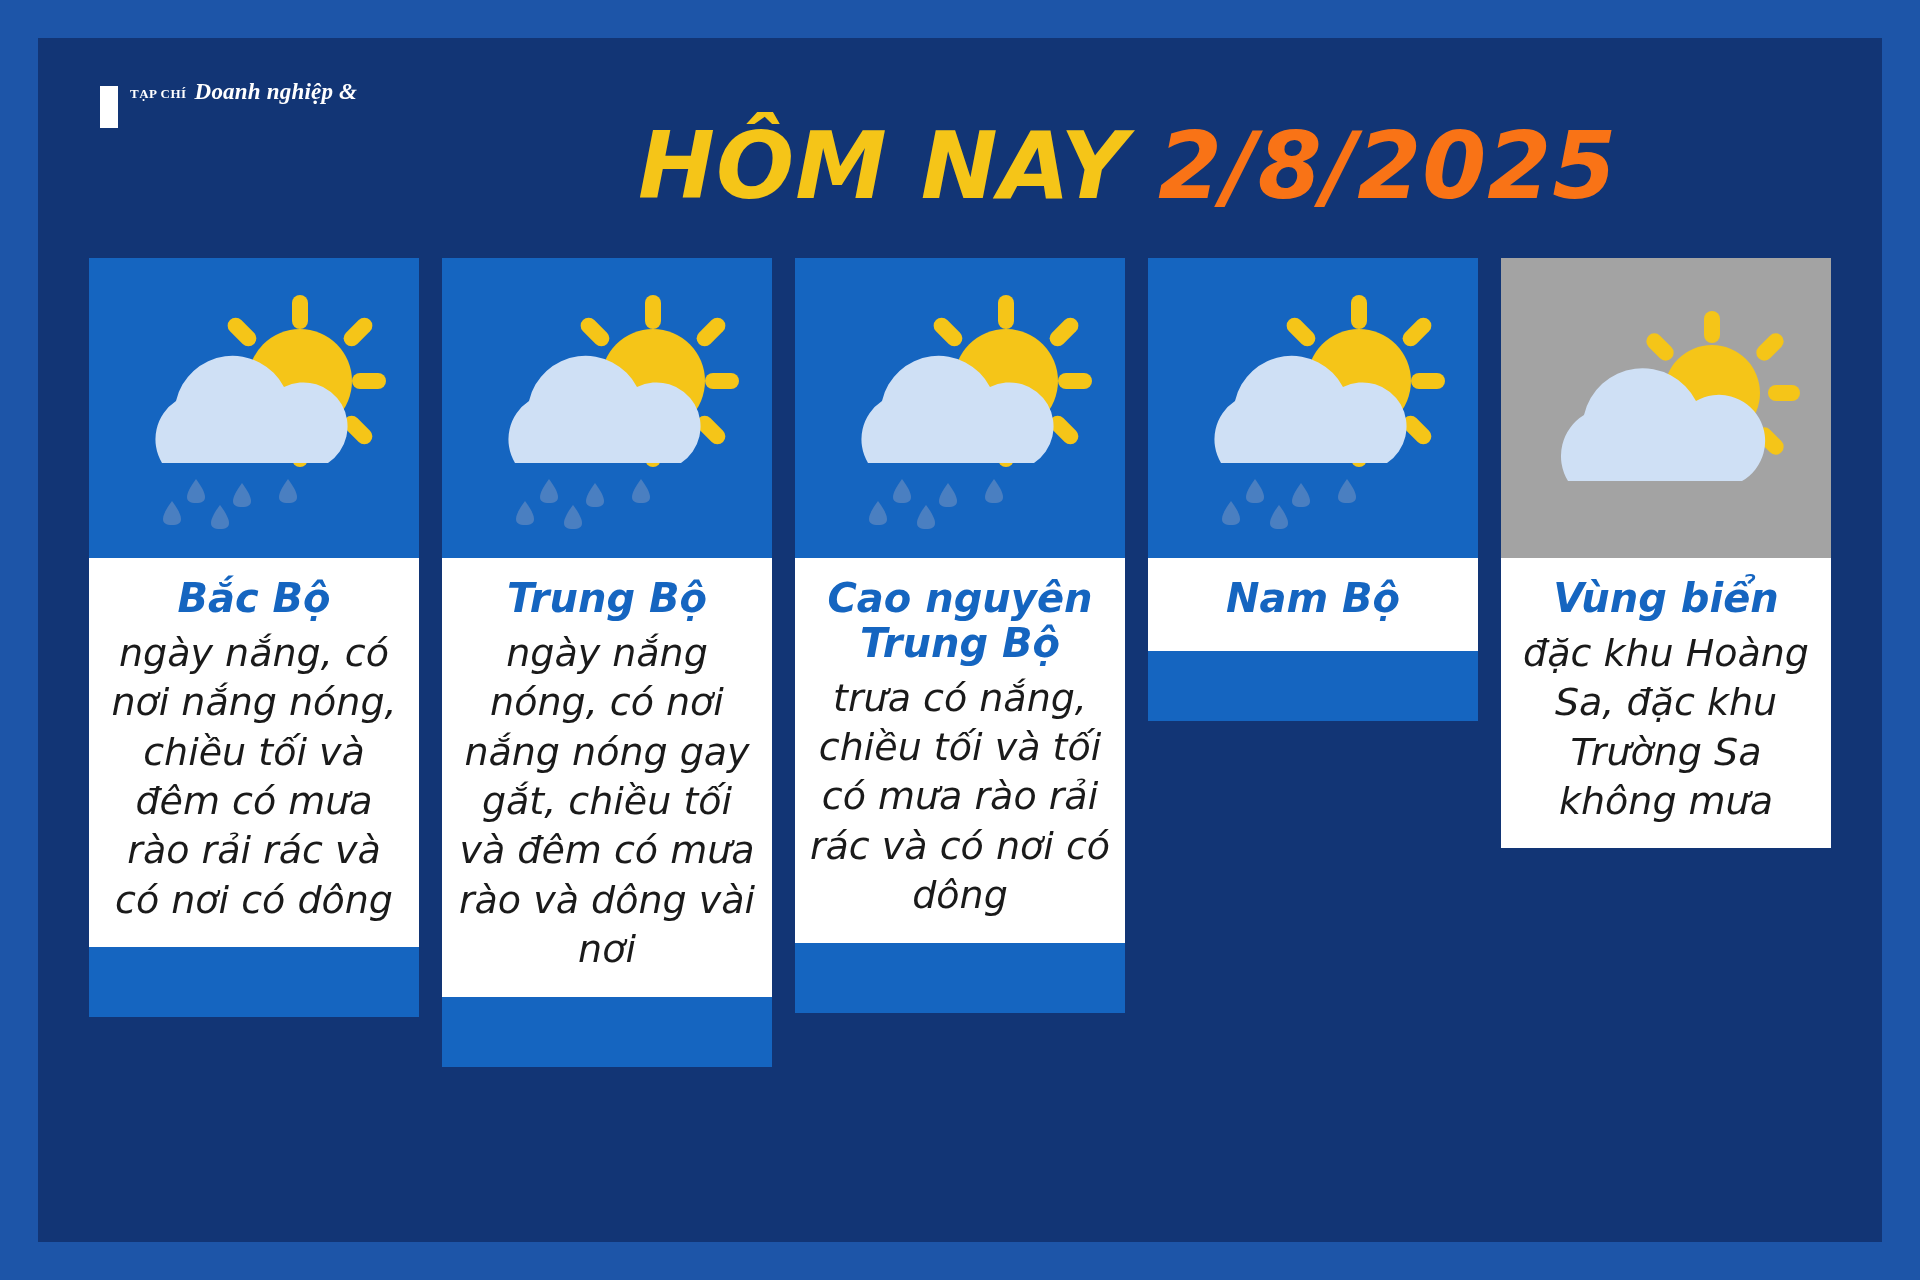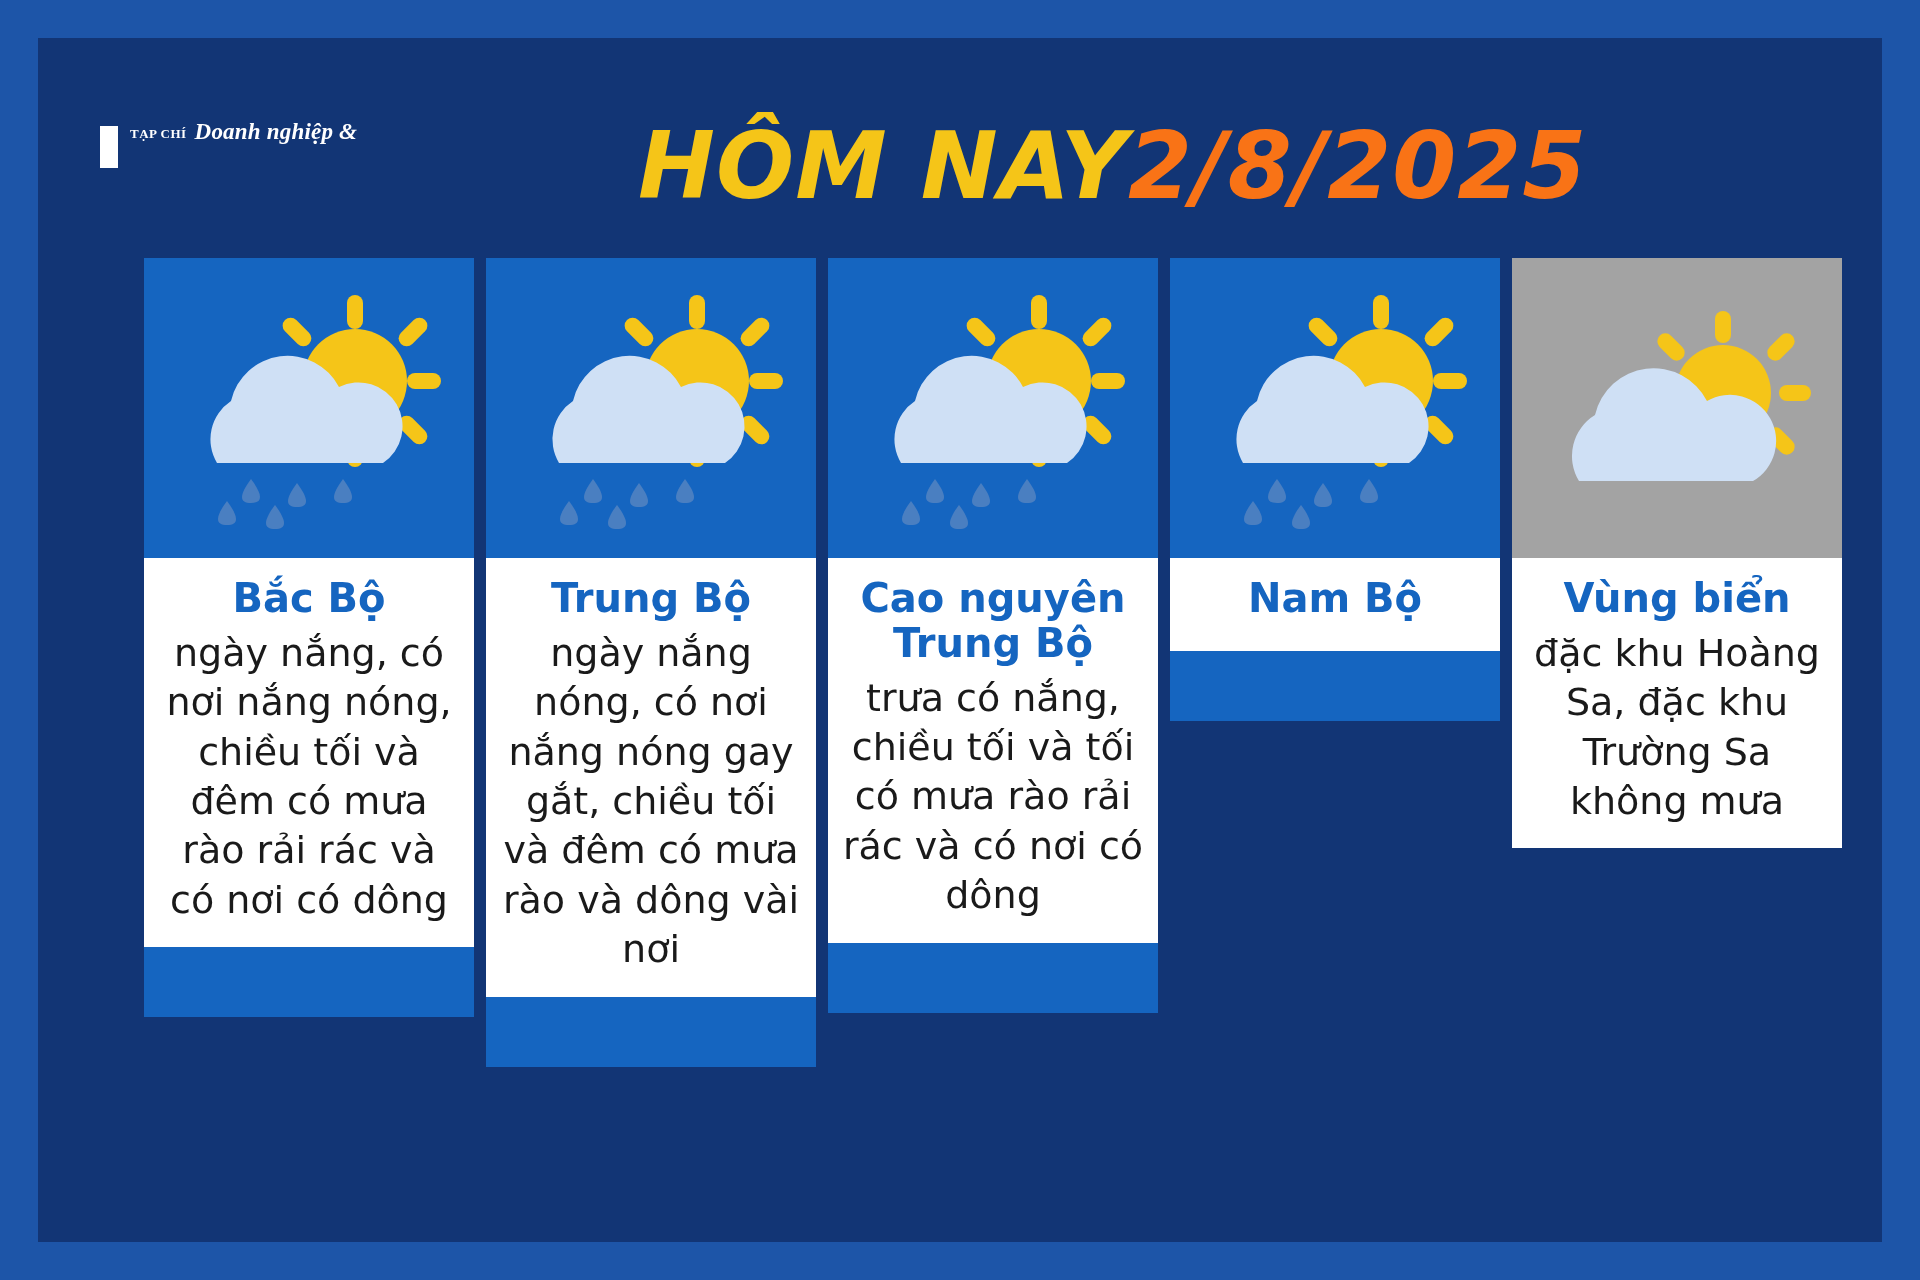--- a/index.html
+++ b/index.html
@@ -40,21 +40,20 @@
     align-items: center;
   }
 
   .logo {
     position: absolute;
     left: 22px;
     top: 42px;
     width: 330px;
     color: #ffffff;
     line-height: 1;
-    margin-top: 40px;
   }
   .logo-top {
     display: flex;
     align-items: flex-end;
     gap: 8px;
   }
   .logo-tapchi {
     font-size: 13px;
     letter-spacing: .5px;
     font-weight: 700;
@@ -85,20 +84,21 @@
     left: 0;
     top: 6px;
   }
 
   .headline {
     position: absolute;
     left: 560px;
     top: 88px;
     display: flex;
     align-items: baseline;
+    gap: 30px;
     white-space: nowrap;
   }
   .headline-1 {
     font-family: "DejaVu Sans", sans-serif;
     font-size: 92px;
     font-weight: 700;
     font-style: italic;
     color: #f5c518;
     letter-spacing: 1px;
     line-height: .9;
@@ -109,23 +109,24 @@
     font-weight: 700;
     font-style: italic;
     color: #f97316;
     letter-spacing: 1px;
     line-height: .9;
   }
 
   
   .cards {
     display: flex;
-    gap: 12px;
-    justify-content: flex-end;
+    gap: 23px;
+    justify-content: center;
     align-items: flex-start;
+    font-style: italic;
   }
 
   .card {
     width: 330px;
     background: #1565c0;
     display: flex;
     flex-direction: column;
     align-items: stretch;
     padding-bottom: 0;
   }

